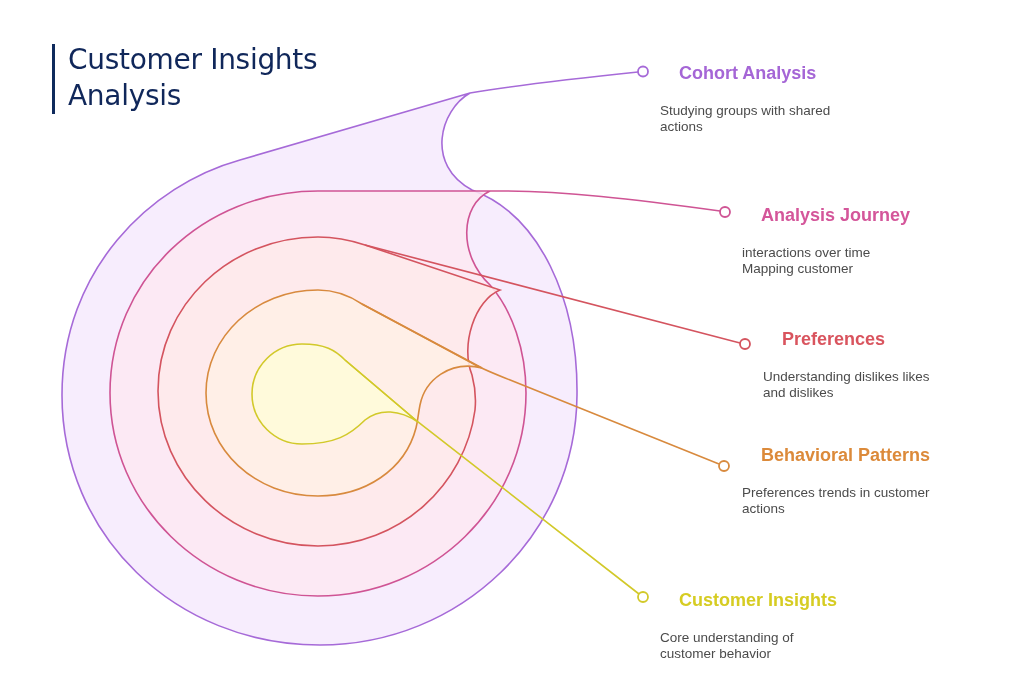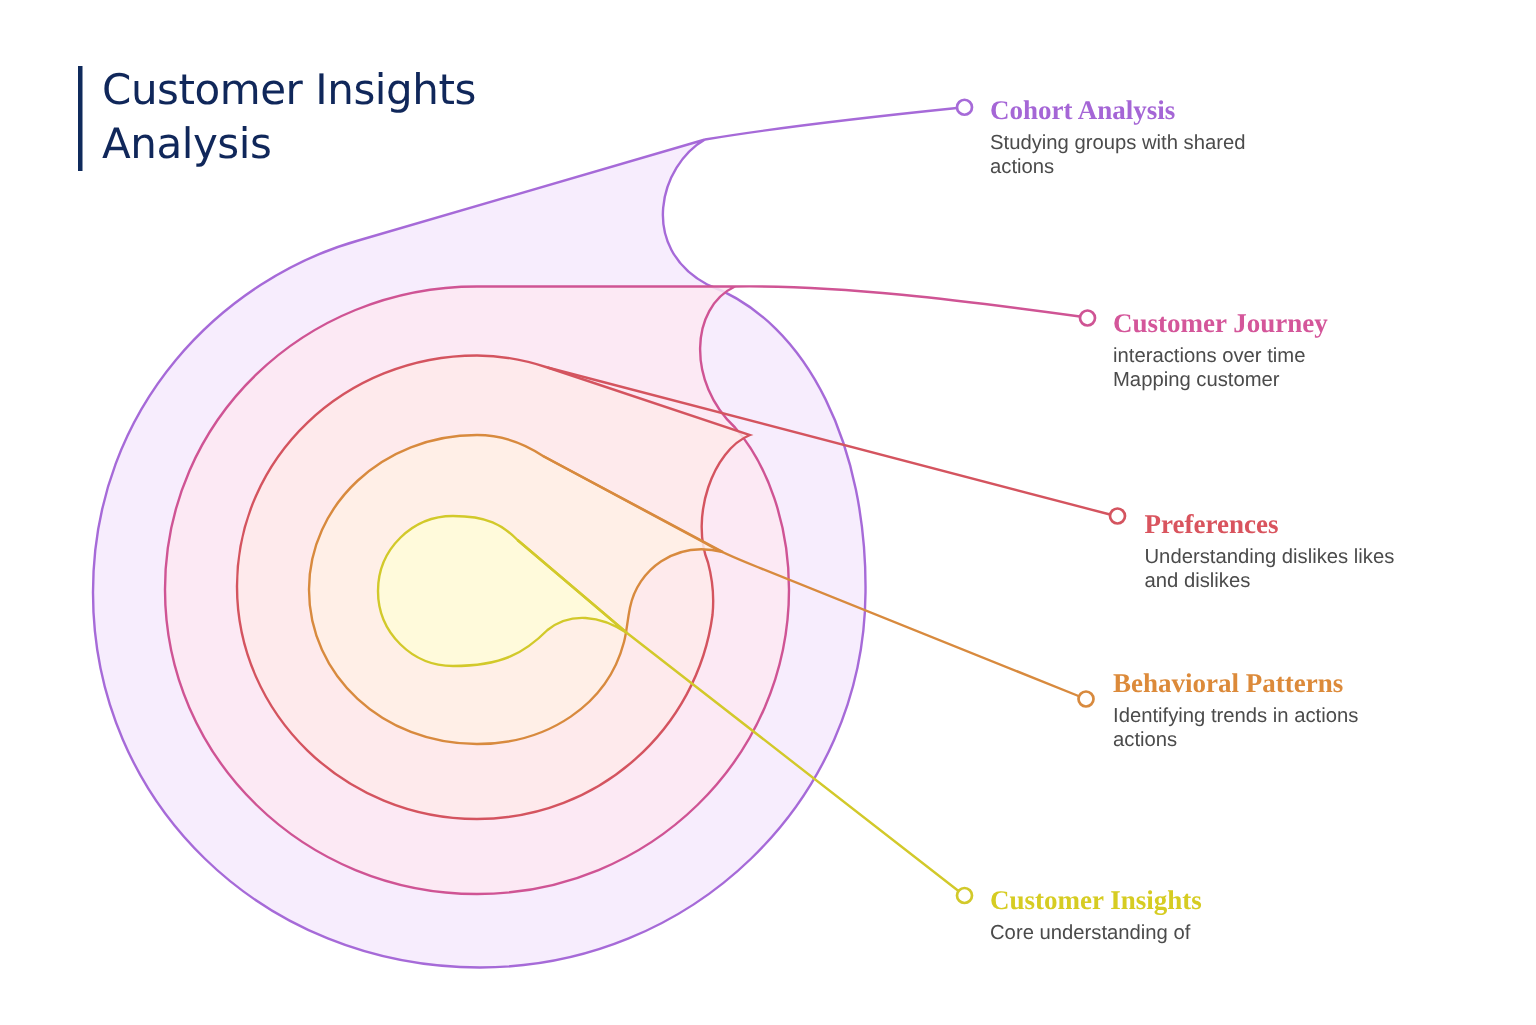--- a/index.html
+++ b/index.html
@@ -2,22 +2,22 @@
 <html><head>
 <meta charset="utf-8">
 <style>
   html, body { margin:0; padding:0; background:#ffffff; }
   body { width:1024px; height:683px; position:relative; overflow:hidden; font-family:"Liberation Sans", sans-serif; }
   .title-bar { position:absolute; left:52px; top:44px; width:3px; height:70px; background:#0f2a5c; }
   .title { position:absolute; left:68px; top:42px; font-family:"DejaVu Sans", sans-serif; font-size:28px; line-height:36px; font-weight:500; color:#10275a; letter-spacing:-0.3px; width:320px; }
   .title span { display:block; }
   svg.diagram { position:absolute; left:0; top:0; }
   .label { position:absolute; }
-  .label .head { font-family:Liberation Serif, serif; font-weight:700; font-size:18px; line-height:20px; white-space:nowrap; }
-  .label .desc { font-family:"Liberation Sans", sans-serif; font-size:13.5px; line-height:16px; color:#4b4b4b; margin-top:4px; width:200px; }
+  .label .head { font-family:Liberation Sans, sans-serif; font-weight:700; font-size:18px; line-height:20px; white-space:nowrap;margin-left:19px; }
+  .label .desc { font-family:"Liberation Sans", sans-serif; font-size:13.5px; line-height:16px; color:#4b4b4b; margin-top:20px; width:200px; }
 </style>
 </head>
 <body>
 
 <div class="title-bar"></div>
 <div class="title">
   <span>Customer Insights</span>
   <span>Analysis</span>
 </div>
 
@@ -88,41 +88,42 @@
 
 <div class="label" style="left:660px; top:63px;">
   <div class="head" style="color: rgb(165, 102, 214);">Cohort Analysis</div>
   <div class="desc">
     <div>Studying groups with shared</div>
     <div>actions</div>
   </div>
 </div>
 
 <div class="label" style="left:742px; top:205px;">
-  <div class="head" style="color: rgb(212, 86, 154);">Customer Journey</div>
+  <div class="head" style="color: rgb(212, 86, 154);">Analysis Journey</div>
   <div class="desc">
     <div>interactions over time</div>
     <div>Mapping customer</div>
   </div>
 </div>
 
-<div class="label" style="left:763px; top:339px;">
+<div class="label" style="left:763px; top:329px;">
   <div class="head" style="color: rgb(217, 84, 94);">Preferences</div>
   <div class="desc">
     <div>Understanding dislikes likes</div>
     <div>and dislikes</div>
   </div>
 </div>
 
 <div class="label" style="left:742px; top:445px;">
   <div class="head" style="color: rgb(220, 138, 58);">Behavioral Patterns</div>
   <div class="desc">
-    <div>Identifying trends in actions</div>
+    <div>Preferences trends in customer</div>
     <div>actions</div>
   </div>
 </div>
 
 <div class="label" style="left:660px; top:590px;">
   <div class="head" style="color: rgb(214, 204, 34);">Customer Insights</div>
   <div class="desc">
     <div>Core understanding of</div>
+    <div>customer behavior</div>
   </div>
 </div>
 
 </body></html>

